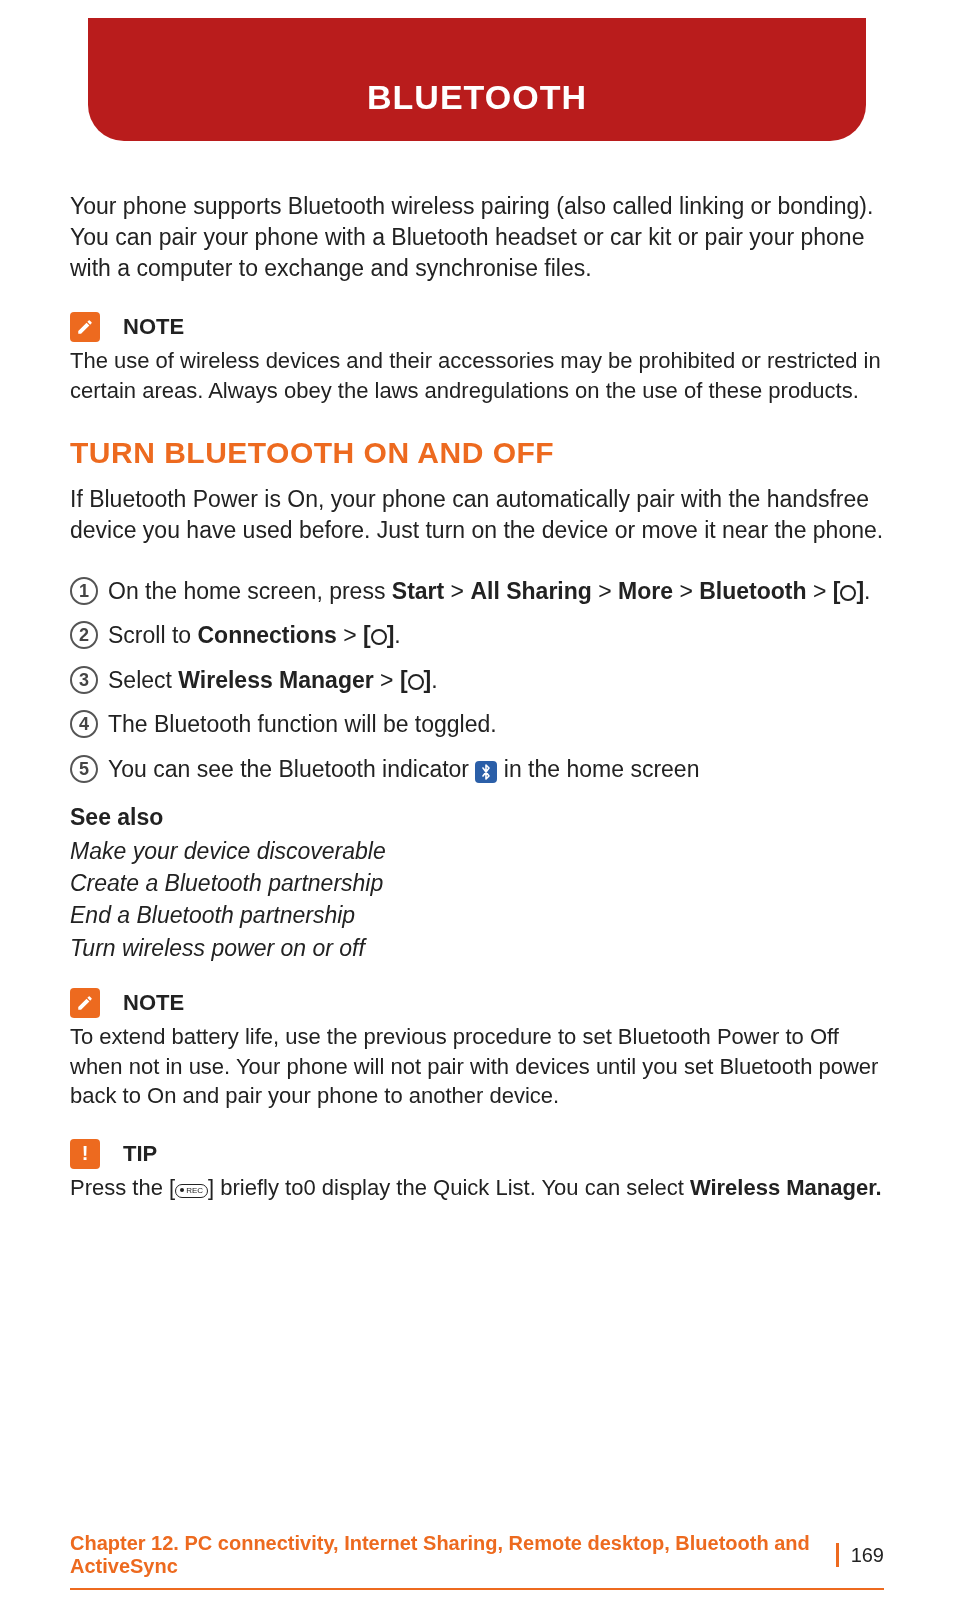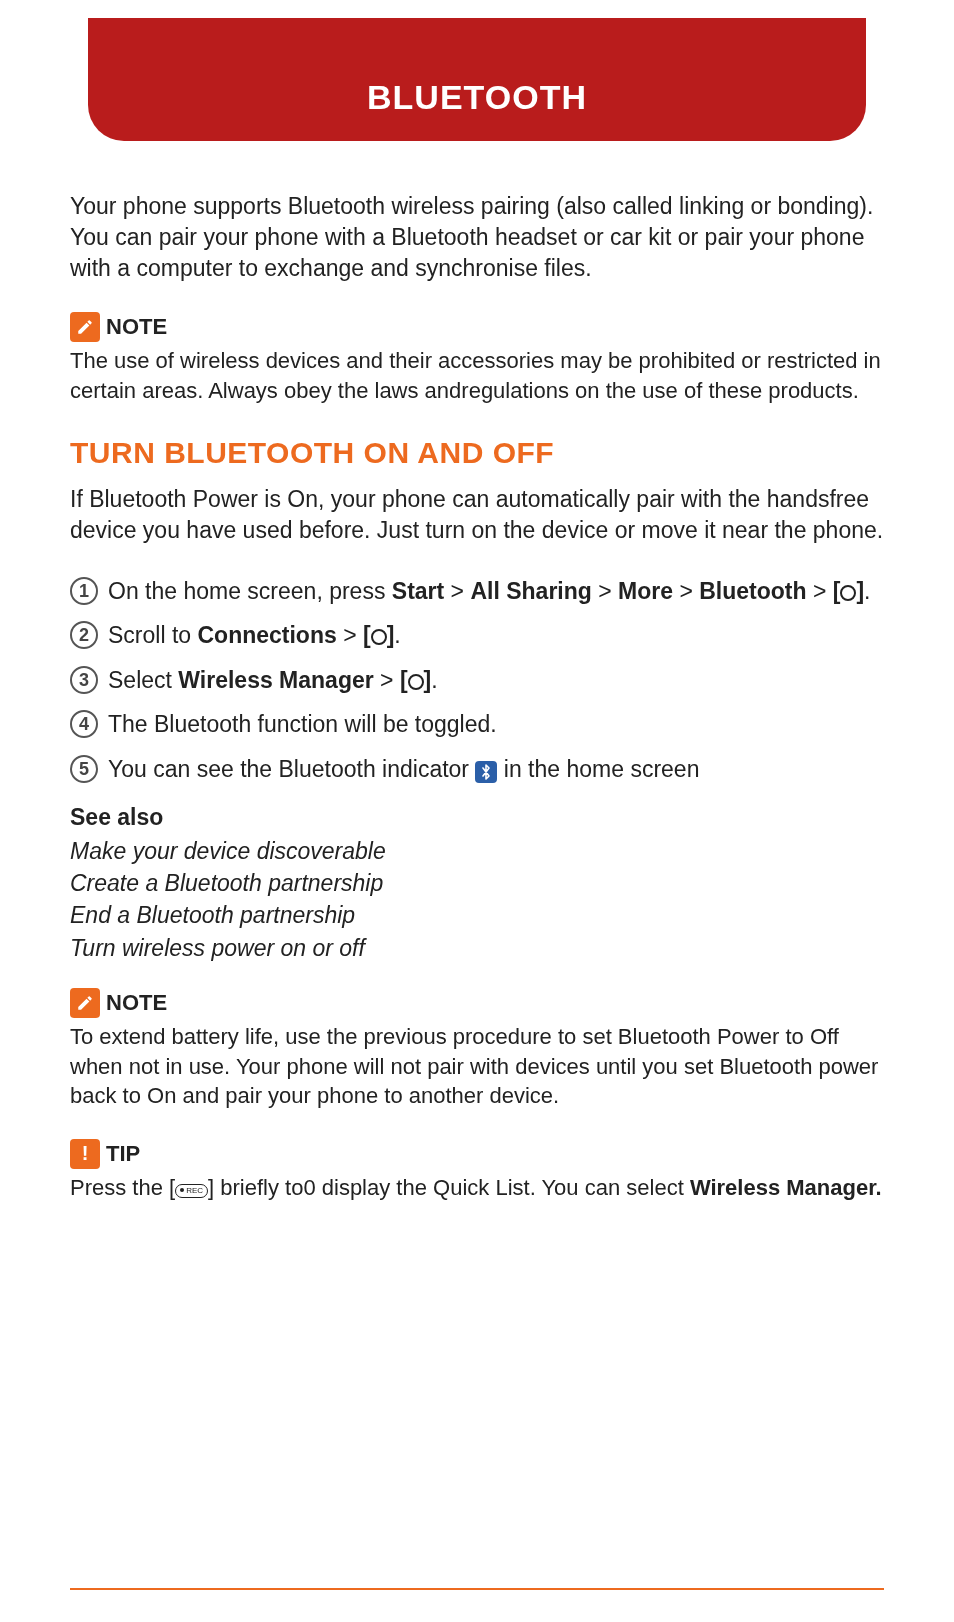--- a/index.html
+++ b/index.html
@@ -30,21 +30,21 @@
     letter-spacing: 1px;
   }
   .body-text {
     font-size: 23px;
     line-height: 1.35;
     margin-bottom: 28px;
   }
   .callout-label {
     display: flex;
     align-items: center;
-    gap: 6px;
+    gap: 23px;
     margin-bottom: 4px;
   }
   .callout-icon {
     width: 30px;
     height: 30px;
     background: #ed6a1f;
     border-radius: 4px;
     display: flex;
     align-items: center;
     justify-content: center;
@@ -251,16 +251,21 @@
 
   <div class="callout-label">
     <span class="callout-icon">!</span>
     <span class="callout-title">TIP</span>
   </div>
   <p class="callout-text">
     <span>Press the [</span><span class="rec-glyph"><span class="rec-dot"></span>REC</span><span>] briefly to0 display the Quick List. You can select </span><b>Wireless Manager.</b>
   </p>
 
   <div class="footer">
+    <div class="footer-line">
+      <span class="chapter-text">Chapter 12. PC connectivity, Internet Sharing, Remote desktop, Bluetooth and ActiveSync</span>
+      <span class="footer-divider"></span>
+      <span class="page-num">169</span>
+    </div>
     <hr class="footer-rule">
   </div>
 
 </div>
 
 </body></html>

